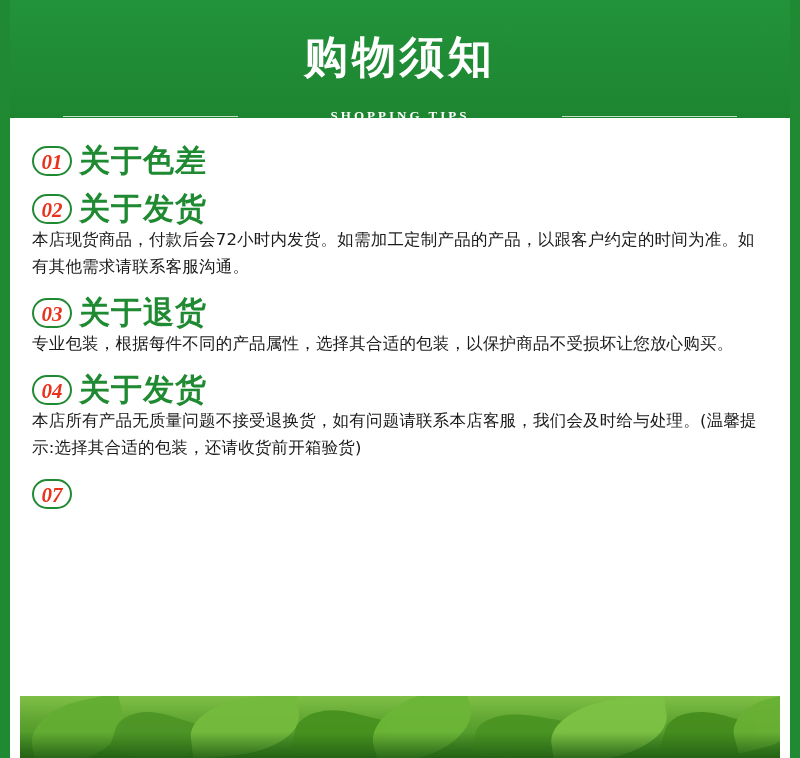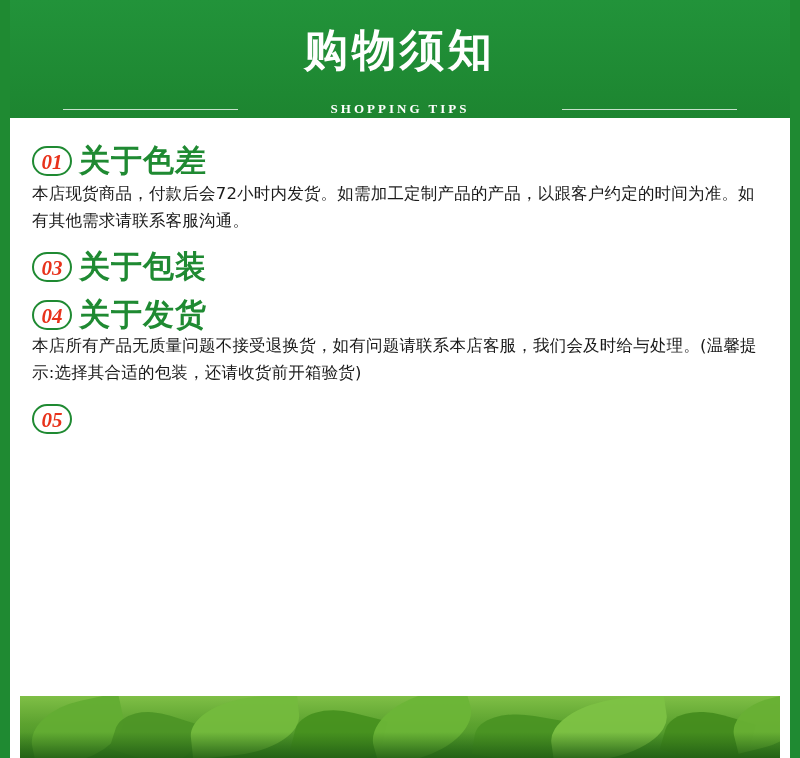--- a/index.html
+++ b/index.html
@@ -27,21 +27,21 @@
   .header {
     position: relative;
     height: 118px;
     background: #1f8a32;
     background: linear-gradient(180deg, #22933a 0%, #1d8530 100%);
     text-align: center;
     overflow: hidden;
   }
   .header-title {
     margin: 0;
-    padding-top: 23px;
+    padding-top: 30px;
     font-size: 44px;
     line-height: 54px;
     font-weight: bold;
     color: #ffffff;
     letter-spacing: 4px;
     font-family: "DejaVu Sans", "Liberation Sans", sans-serif;
   }
   .header-sub-wrap {
     position: relative;
     margin-top: 24px;
@@ -162,41 +162,46 @@
   <div class="content">
 
     <div class="section">
       <div class="sec-head">
         <div class="num-badge">01</div>
         <div class="sec-title">关于色差</div>
       </div>
     </div>
 
     <div class="section">
+      <div class="sec-head">
+        <div class="num-badge">02</div>
+        <div class="sec-title">关于发货</div>
+      </div>
       <p class="sec-body">本店现货商品，付款后会72小时内发货。如需加工定制产品的产品，以跟客户约定的时间为准。如有其他需求请联系客服沟通。</p>
     </div>
 
     <div class="section">
       <div class="sec-head">
         <div class="num-badge">03</div>
-        <div class="sec-title">关于包装</div>
-      </div>
+        <div class="sec-title">关于退货</div>
+      </div>
+      <p class="sec-body">专业包装，根据每件不同的产品属性，选择其合适的包装，以保护商品不受损坏让您放心购买。</p>
     </div>
 
     <div class="section">
       <div class="sec-head">
         <div class="num-badge">04</div>
         <div class="sec-title">关于发货</div>
       </div>
       <p class="sec-body">本店所有产品无质量问题不接受退换货，如有问题请联系本店客服，我们会及时给与处理。(温馨提示:选择其合适的包装，还请收货前开箱验货)</p>
     </div>
 
     <div class="section">
       <div class="sec-head">
-        <div class="num-badge">05</div>
+        <div class="num-badge">07</div>
       </div>
     </div>
 
   </div>
 
   <div class="footer-band">
     <span class="leaf l1"></span>
     <span class="leaf l2"></span>
     <span class="leaf l3"></span>
     <span class="leaf l4"></span>

